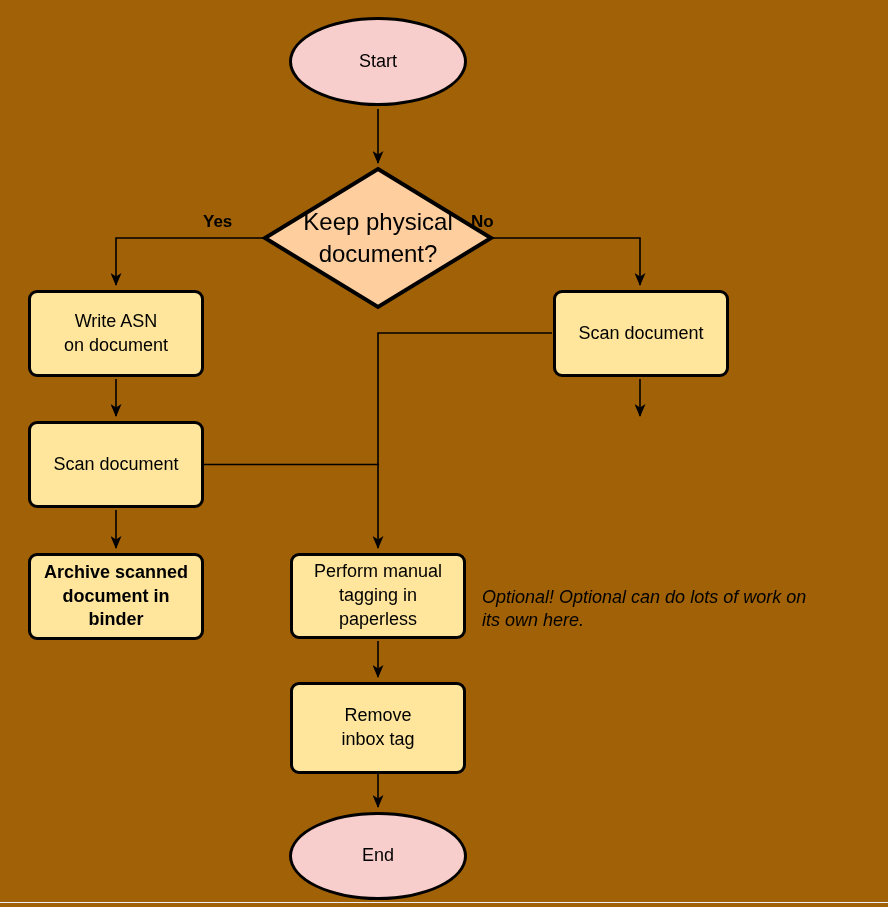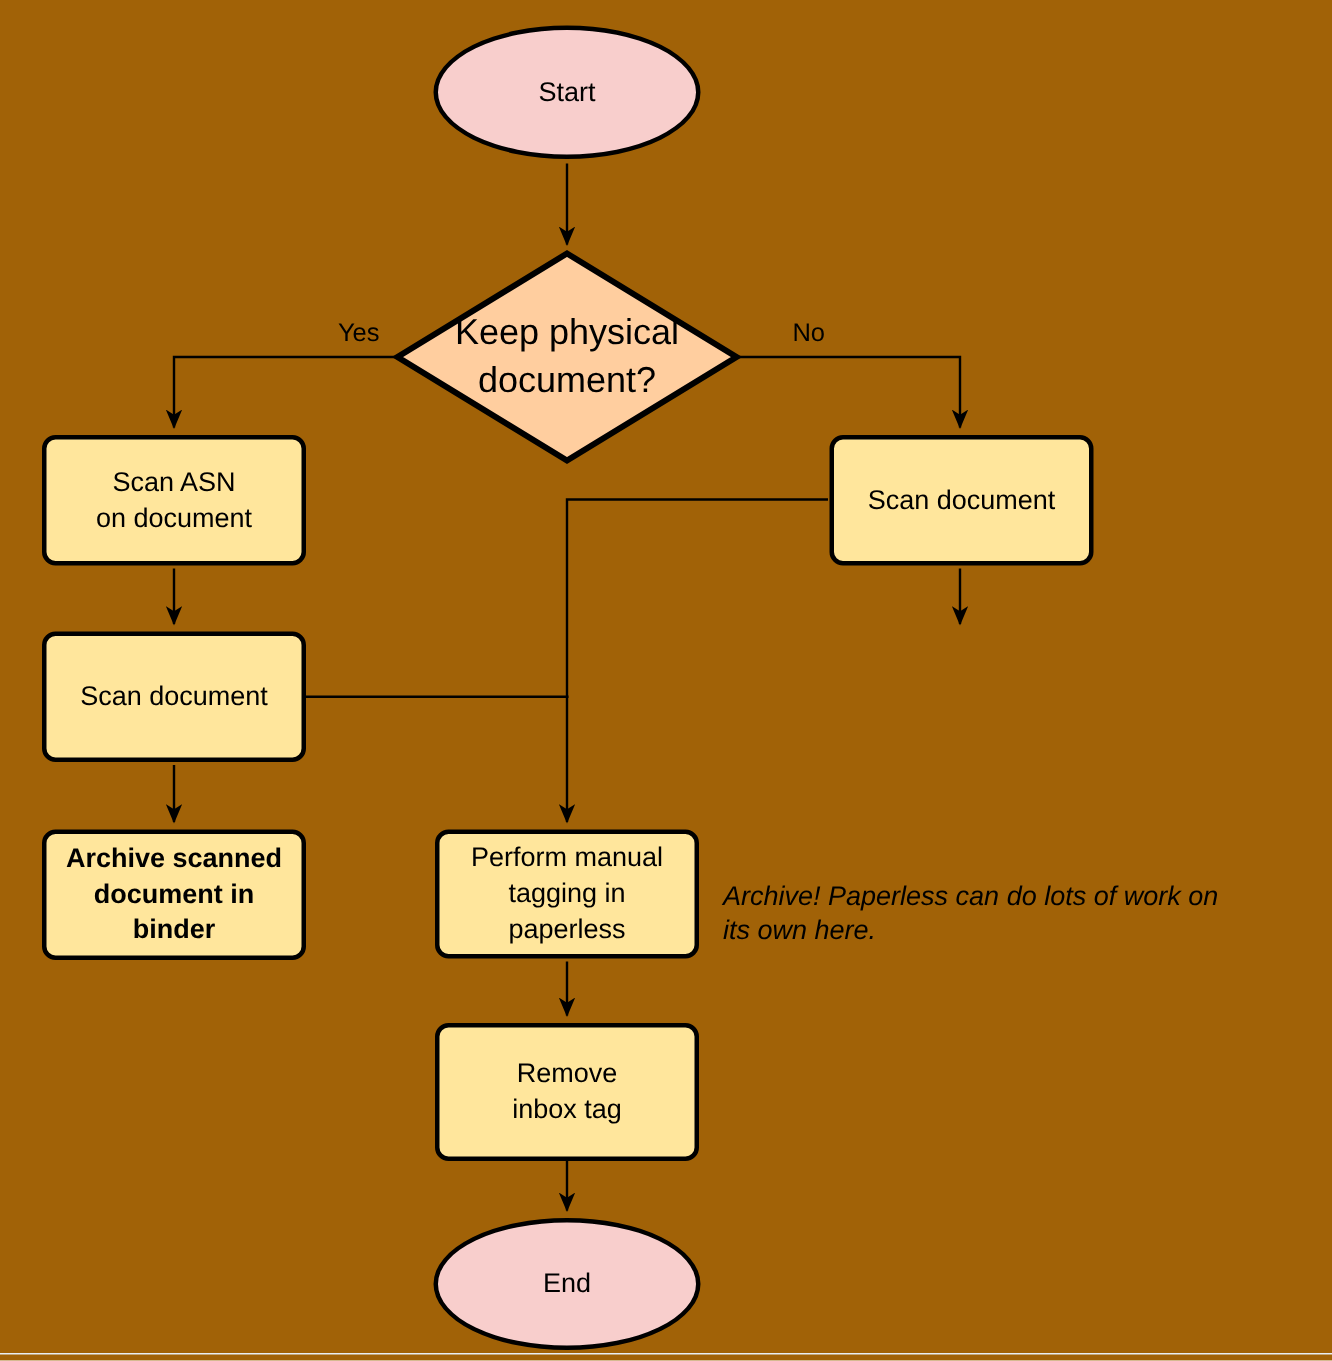--- a/index.html
+++ b/index.html
@@ -41,21 +41,22 @@
     text-align: center;
     font-size: 24px;
     line-height: 1.33;
     background: transparent;
     border: none;
   }
   .decision-label span { white-space: pre-line; }
   .edge-label {
     position: absolute;
     font-size: 17px;
-    text-align: right;
+    text-align: left;
+    font-weight: bold;
   }
   .annotation {
     position: absolute;
     font-size: 18px;
     font-style: italic;
     line-height: 1.25;
     text-align: left;
   }
   .annotation span { white-space: pre-line; }
   .bottom-rule {
@@ -96,24 +97,24 @@
   <div class="node terminal" style="left: 289px; top: 17px; width: 178px; height: 89px; background-color: rgb(248, 206, 204);">
     <span>Start</span>
   </div>
 
   <div class="decision-label" style="left:283px; top:203px; width:190px; height:70px;">
     <span>Keep physical
 document?</span>
   </div>
 
   <div class="edge-label" style="left:203px; top:212px; width:50px;">Yes</div>
-  <div class="edge-label" style="left:500px; top:212px; width:50px;">No</div>
+  <div class="edge-label" style="left:471px; top:212px; width:50px;">No</div>
 
   <div class="node process" style="left: 28px; top: 290px; width: 176px; height: 87px; background-color: rgb(255, 230, 156);">
-    <span>Scan ASN
+    <span>Write ASN
 on document</span>
   </div>
 
   <div class="node process" style="left: 553px; top: 290px; width: 176px; height: 87px; background-color: rgb(255, 230, 156);">
     <span>Scan document</span>
   </div>
 
   <div class="node process" style="left: 28px; top: 421px; width: 176px; height: 87px; background-color: rgb(255, 230, 156);">
     <span>Scan document</span>
   </div>
@@ -125,21 +126,21 @@
 binder</span>
   </div>
 
   <div class="node process" style="left: 290px; top: 553px; width: 176px; height: 86px; background-color: rgb(255, 230, 156);">
     <span>Perform manual
 tagging in
 paperless</span>
   </div>
 
   <div class="annotation" style="left:482px; top:586px; width:402px;">
-    <span>Archive! Paperless can do lots of work on
+    <span>Optional! Optional can do lots of work on
 its own here.</span>
   </div>
 
   <div class="node process" style="left: 290px; top: 682px; width: 176px; height: 92px; background-color: rgb(255, 230, 156);">
     <span>Remove
 inbox tag</span>
   </div>
 
   <div class="node terminal" style="left: 289px; top: 812px; width: 178px; height: 88px; background-color: rgb(248, 206, 204); align-items: center;">
     <span>End</span>

